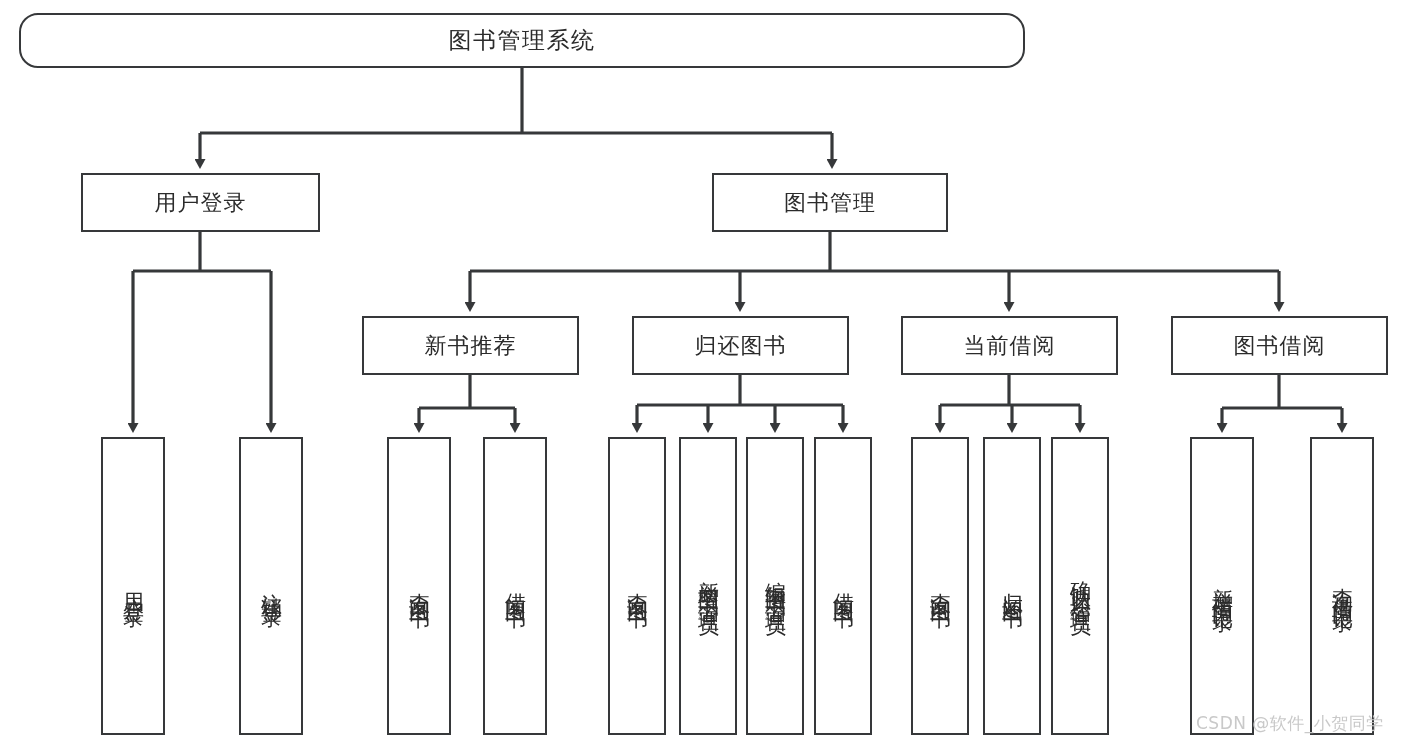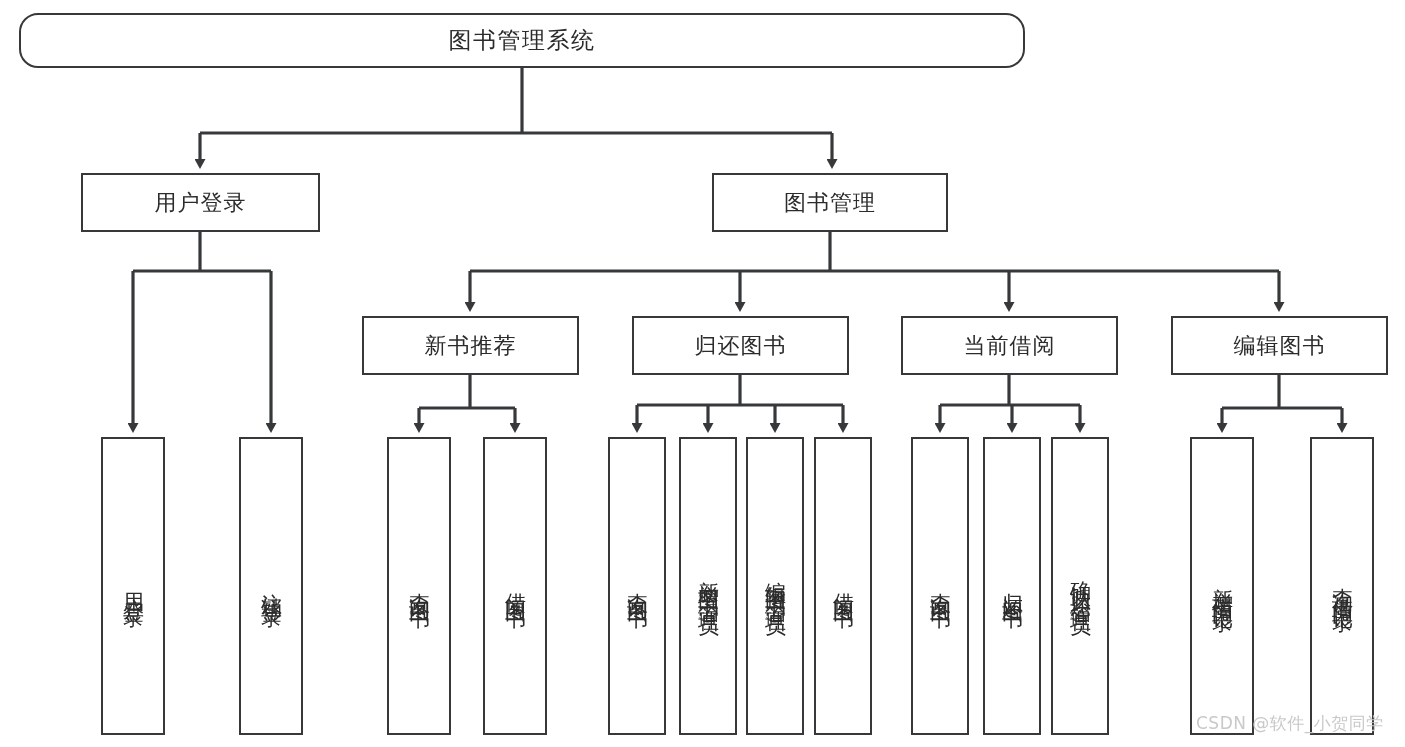--- a/index.html
+++ b/index.html
@@ -135,21 +135,21 @@
   <div class="node h" style="left:712px;top:173px;width:236px;height:59px;">
     <span class="label">图书管理</span>
   </div>
   <div class="node h" style="left:632px;top:316px;width:217px;height:59px;">
     <span class="label">归还图书</span>
   </div>
   <div class="node h" style="left:901px;top:316px;width:217px;height:59px;">
     <span class="label">当前借阅</span>
   </div>
   <div class="node h" style="left:1171px;top:316px;width:217px;height:59px;">
-    <span class="label">编辑图书</span>
+    <span class="label">图书借阅</span>
   </div>
 
   <div class="node v" style="left:101px;top:437px;width:64px;height:298px;">
     <span class="label">用户登录</span>
   </div>
   <div class="node v" style="left:239px;top:437px;width:64px;height:298px;">
     <span class="label">注销登录</span>
   </div>
 
   <div class="node v" style="left:387px;top:437px;width:64px;height:298px;">

